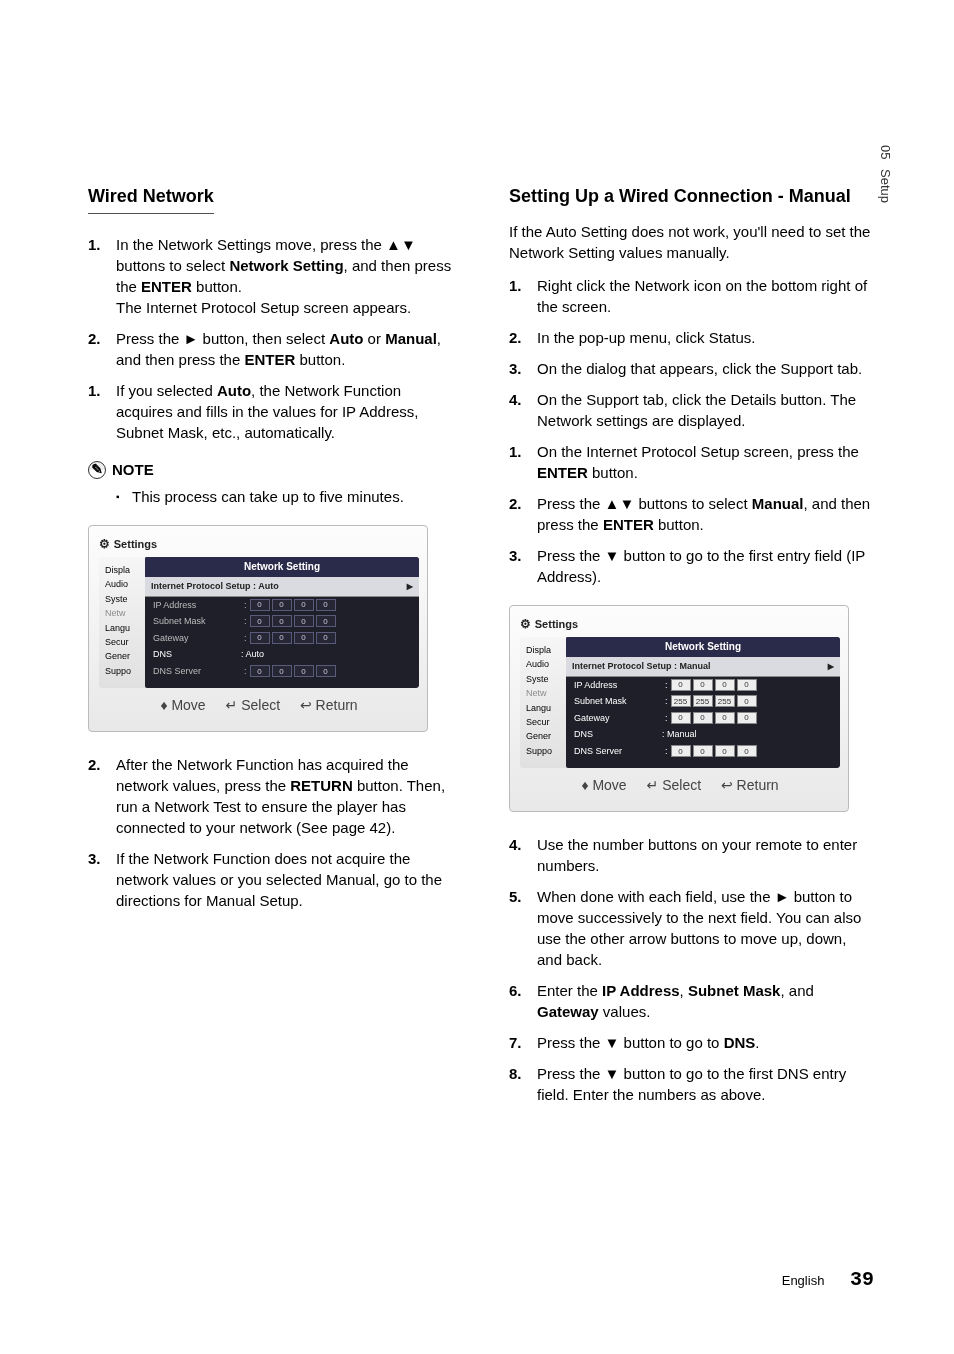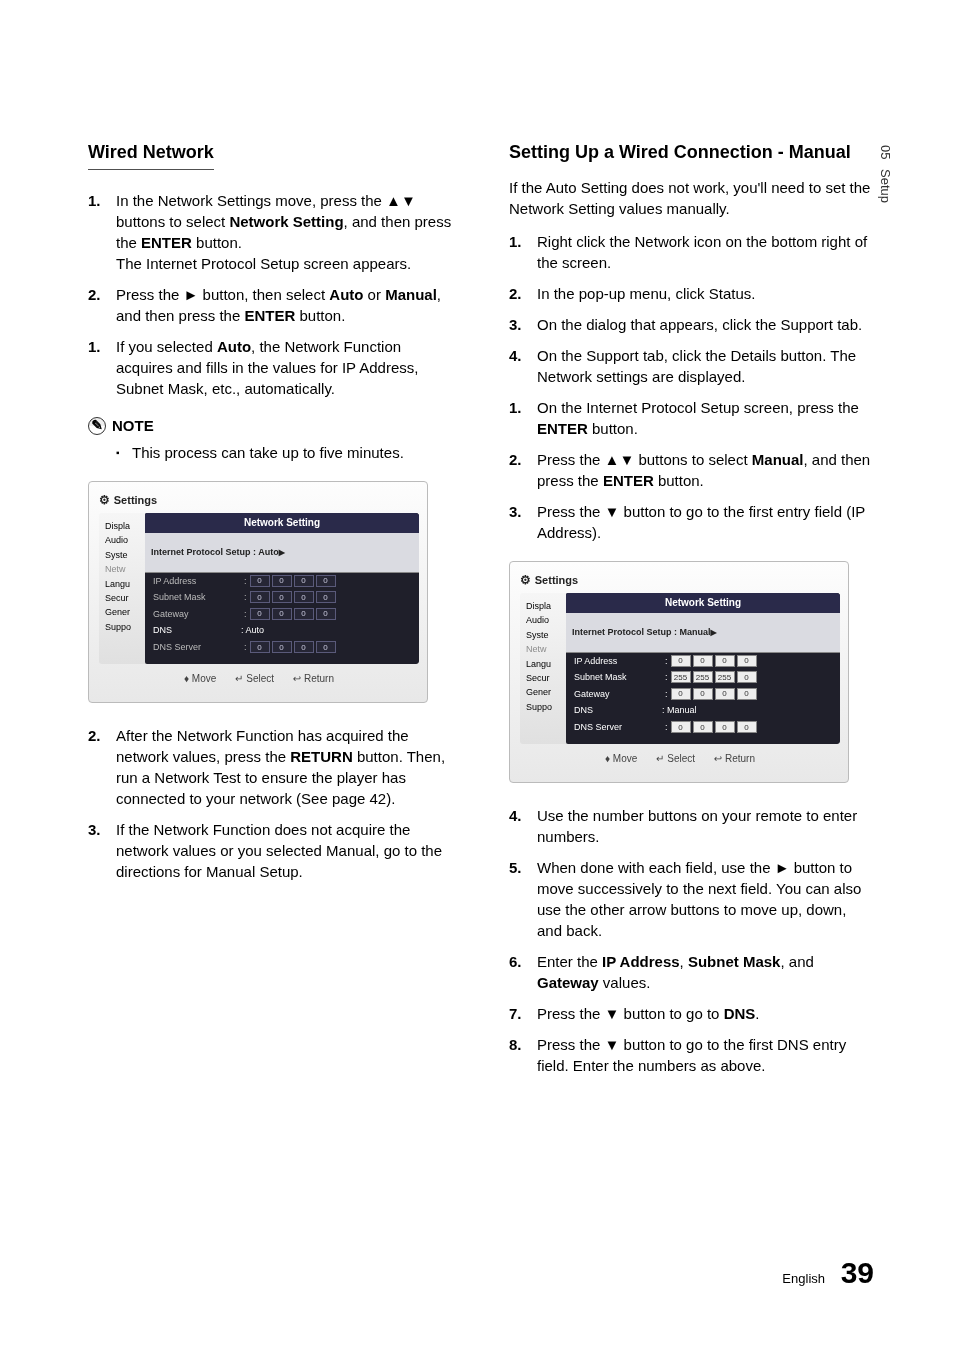--- a/index.html
+++ b/index.html
@@ -10,20 +10,21 @@
     font-family: Arial, Helvetica, sans-serif;
     font-size: 15px;
     line-height: 1.4;
     position: relative;
     color: #000;
   }
   .page {
     padding: 140px 80px 40px 88px;
     display: flex;
     gap: 56px;
+    margin-top: 44px;
   }
   .col {
     flex: 1;
     min-width: 0;
   }
   .sidebar-tab {
     position: absolute;
     right: 60px;
     top: 145px;
     writing-mode: vertical-rl;
@@ -146,48 +147,48 @@
     justify-content: center;
     margin-right: 2px;
     font-size: 8px;
     background: #262635;
     color: #c8c8dc;
   }
   .ip-box.light { background: #eee; color: #333; border-color: #888; }
   .sw-ipsetup {
     background: #dadbe1;
     color: #222;
-    padding: 13px 6px;
-    display: flex;
-    align-items: center;
-    justify-content: flex-start;
+    padding: 3px 6px;
+    display: flex;
+    align-items: center;
+    justify-content: space-between;
     font-size: 9px;
     font-weight: bold;
     border-bottom: 1px solid #888;
   }
   .sw-ipsetup .arrow { font-size: 8px; }
   .sw-footer {
     text-align: center;
     padding-top: 8px;
-    font-size: 10px;
+    font-size: 14px;
     color: #444;
     background: transparent;
   }
   .sw-footer span { margin: 0 8px; }
   .colpad { color: #bbb; }
 
   
   .pagefoot {
     position: absolute;
     bottom: 60px;
     right: 80px;
     font-size: 13px;
     text-align: right;
   }
-  .pagefoot .pnum { font-size: 30px; font-weight: bold; margin-left: 12px; }
+  .pagefoot .pnum { font-size: 20px; font-weight: bold; margin-left: 22px; font-family: Liberation Mono, monospace; }
 </style>
 </head>
 <body>
 
 <div class="sidebar-tab">
   <span class="num">05</span>
   <span>Setup</span>
 </div>
 
 <div class="page">

